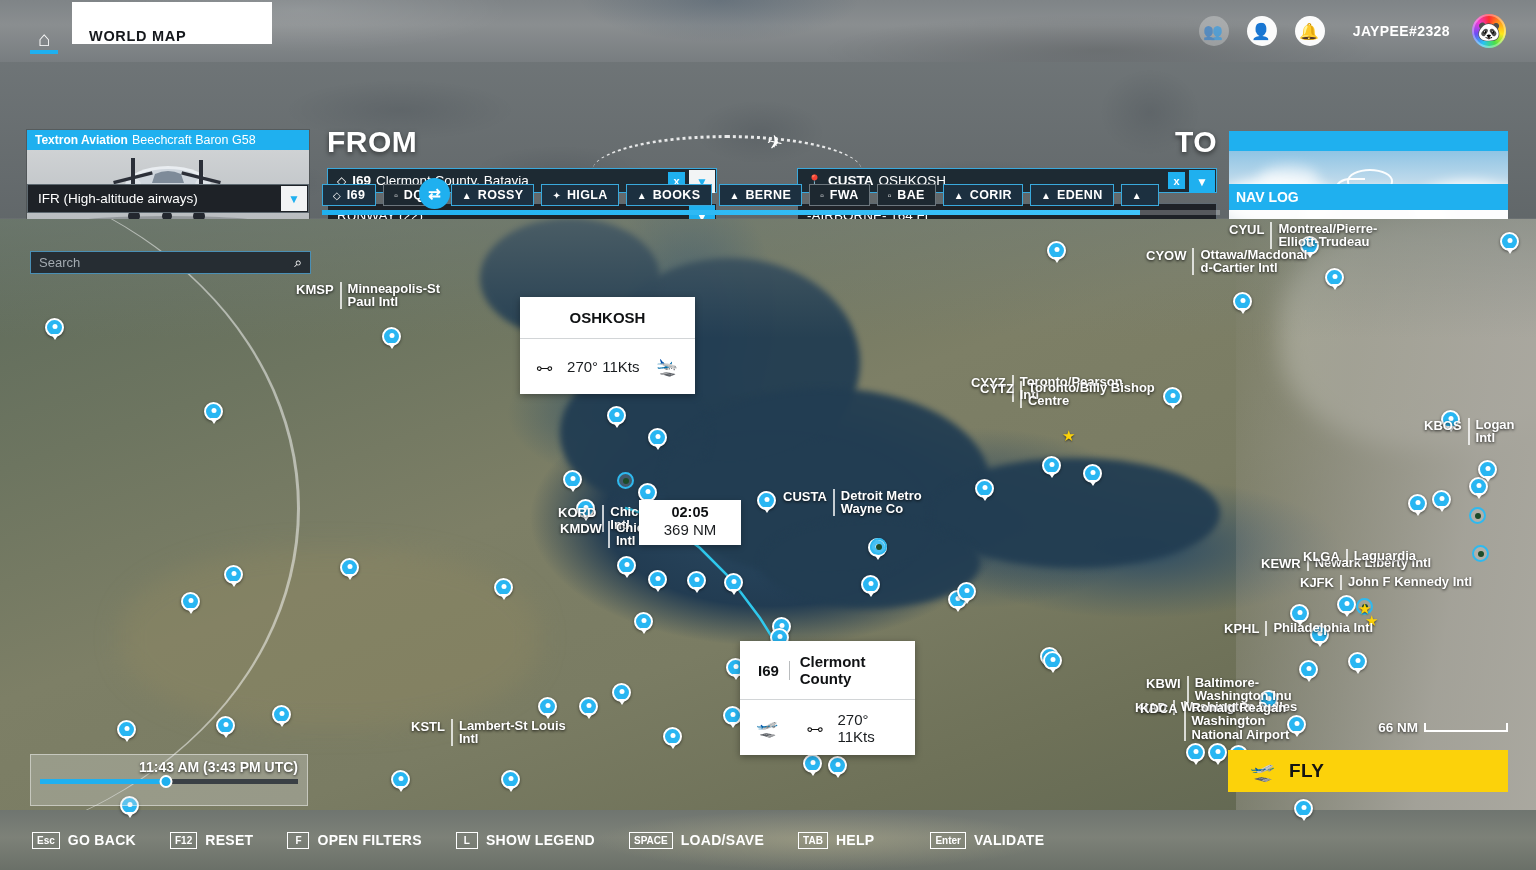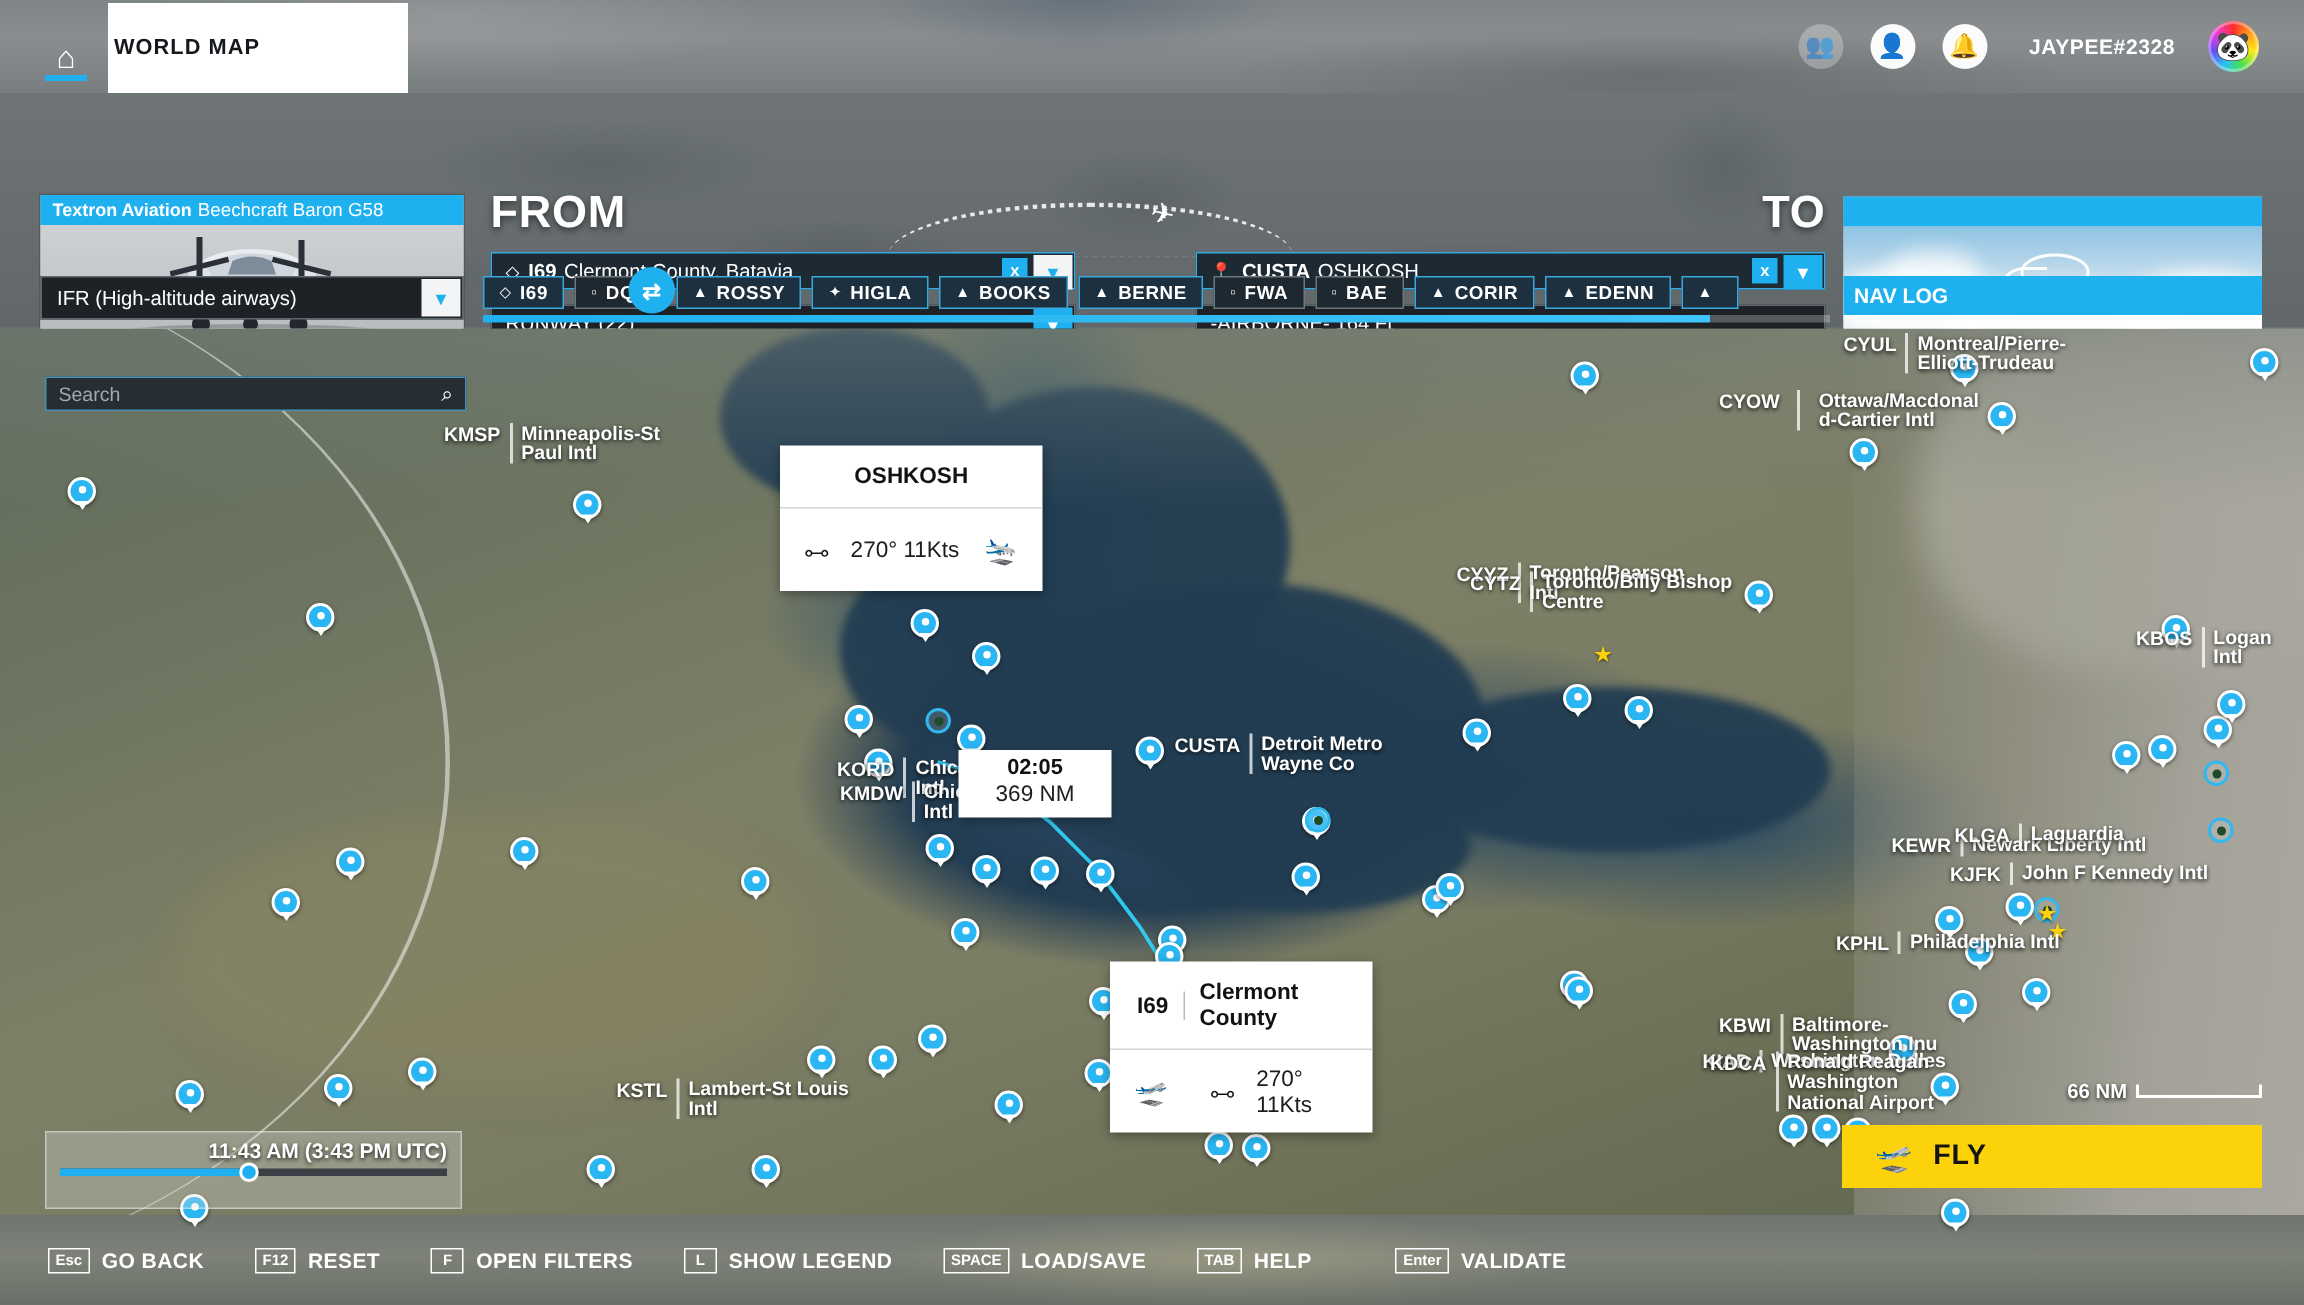--- a/index.html
+++ b/index.html
@@ -33,22 +33,22 @@
     background:linear-gradient(180deg,#7f8487 0%, #8a8e90 40%, #787d80 100%); }
   .topbar-tex { position:absolute; inset:0;
     background:
       radial-gradient(ellipse 300px 60px at 300px 10px, rgba(255,255,255,.12), rgba(0,0,0,0) 70%),
       radial-gradient(ellipse 400px 50px at 1100px 50px, rgba(0,0,0,.15), rgba(0,0,0,0) 70%),
       radial-gradient(ellipse 200px 60px at 720px 0px, rgba(30,60,90,.25), rgba(0,0,0,0) 70%); }
   .home-tab { position:absolute; left:18px; top:14px; width:52px; height:48px;
     display:flex; align-items:center; justify-content:center; }
   .home-tab .hicon { font-size:21px; color:#fff; line-height:1; }
   .home-underline { position:absolute; left:30px; top:50px; width:28px; height:4px; background:#1fb0ef; }
-  .wm-tab { position:absolute; left:72px; top:2px; width:200px; height:60px; background:#fff;
-    display:flex; align-items:center; padding-left:4px; }
+  .wm-tab { position:absolute; left:72px; top:2px; width:200px; height:42px; background:#fff;
+    display:flex; align-items:flex-end; padding-left:17px; }
   .wm-tab span { color:#15181c; font-size:14.5px; font-weight:bold; letter-spacing:.7px; }
 
   .hdr-icons { position:absolute; right:30px; top:0; height:62px; display:flex; align-items:center; gap:18px; }
   .circ { width:30px; height:30px; border-radius:50%; background:rgba(255,255,255,.97);
     display:flex; align-items:center; justify-content:center; color:#4a5054; font-size:16px; }
   .circ.dim { background:rgba(255,255,255,.28); color:rgba(255,255,255,.55); }
   .gamer { color:#fff; font-size:14px; font-weight:bold; letter-spacing:.4px; margin:0 4px 0 10px; }
   .avatar { width:34px; height:34px; border-radius:50%;
     background:conic-gradient(#ff2d2d,#ff9c1a,#ffe81a,#49e04a,#27c4f0,#6a4df5,#f03ad6,#ff2d2d);
     display:flex; align-items:center; justify-content:center; font-size:19px;
@@ -310,21 +310,21 @@
   <div class="star" style="left:1358px;top:600px;">★</div>
   <div class="star" style="left:1365px;top:612px;">★</div>
 
   <div id="alabs">
       <div class="alab" style="left: 296px; top: 282px;">
         <span class="c">KMSP</span>
         <span class="bar"></span>
         <span class="n">Minneapolis-St
 Paul Intl</span>
       </div>
-      <div class="alab" style="left: 1146px; top: 260px; gap: 12px;">
+      <div class="alab" style="left: 1146px; top: 248px;">
         <span class="c">CYOW</span>
         <span class="bar"></span>
         <span class="n">Ottawa/Macdonal
 d-Cartier Intl</span>
       </div>
       <div class="alab" style="left: 1229px; top: 222px;">
         <span class="c">CYUL</span>
         <span class="bar"></span>
         <span class="n">Montreal/Pierre-
 Elliott-Trudeau</span>

